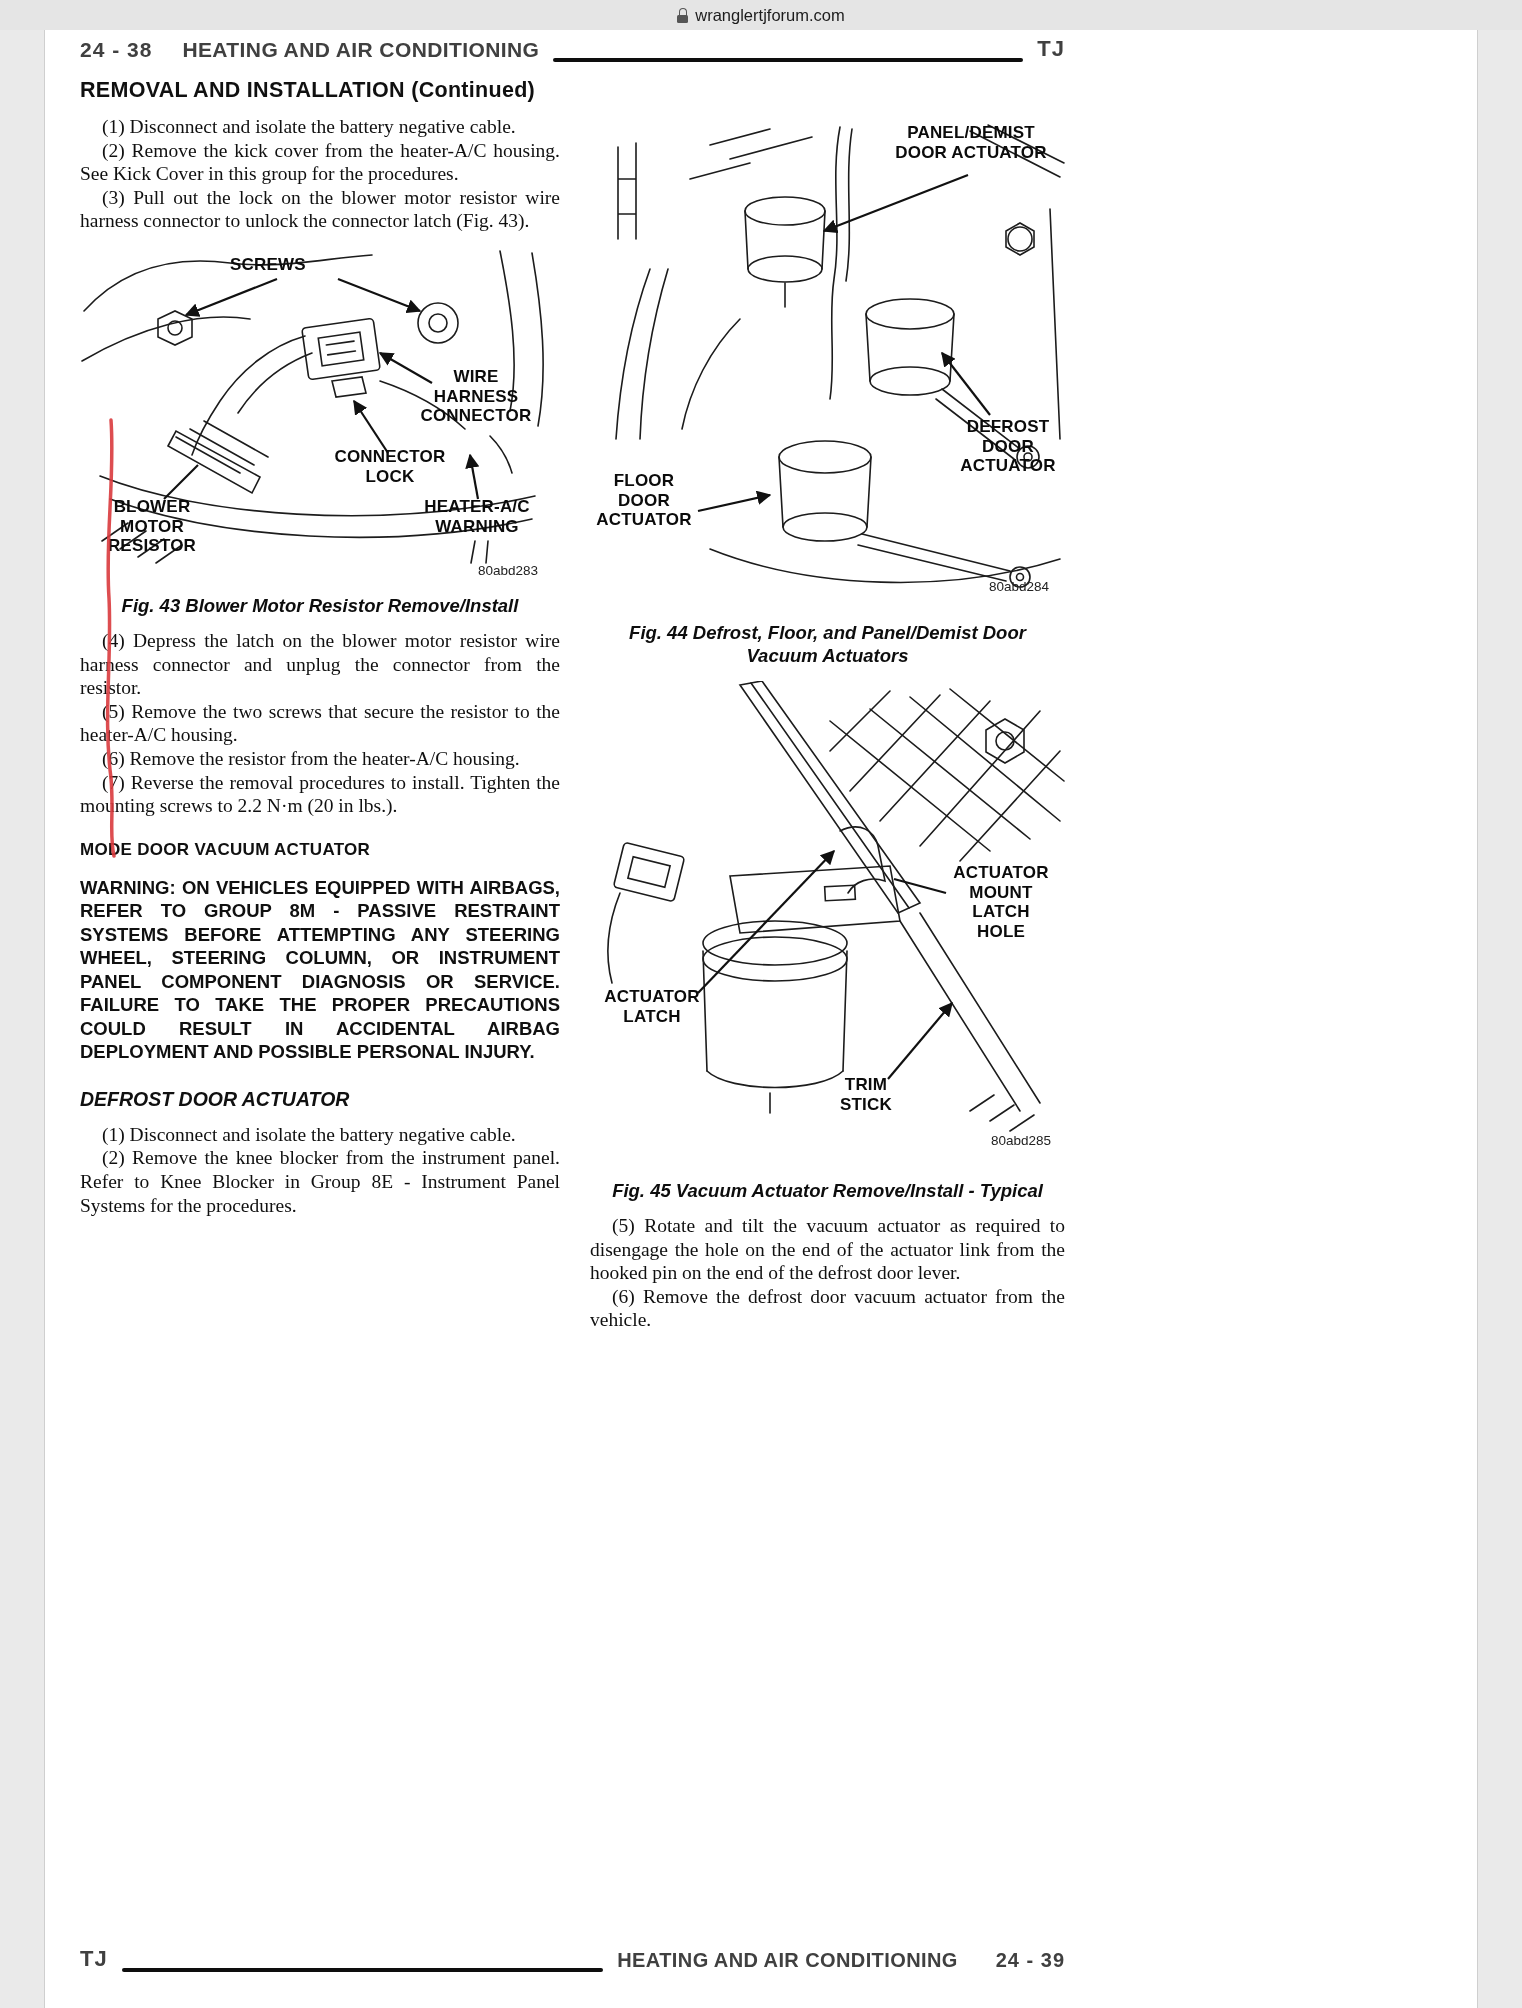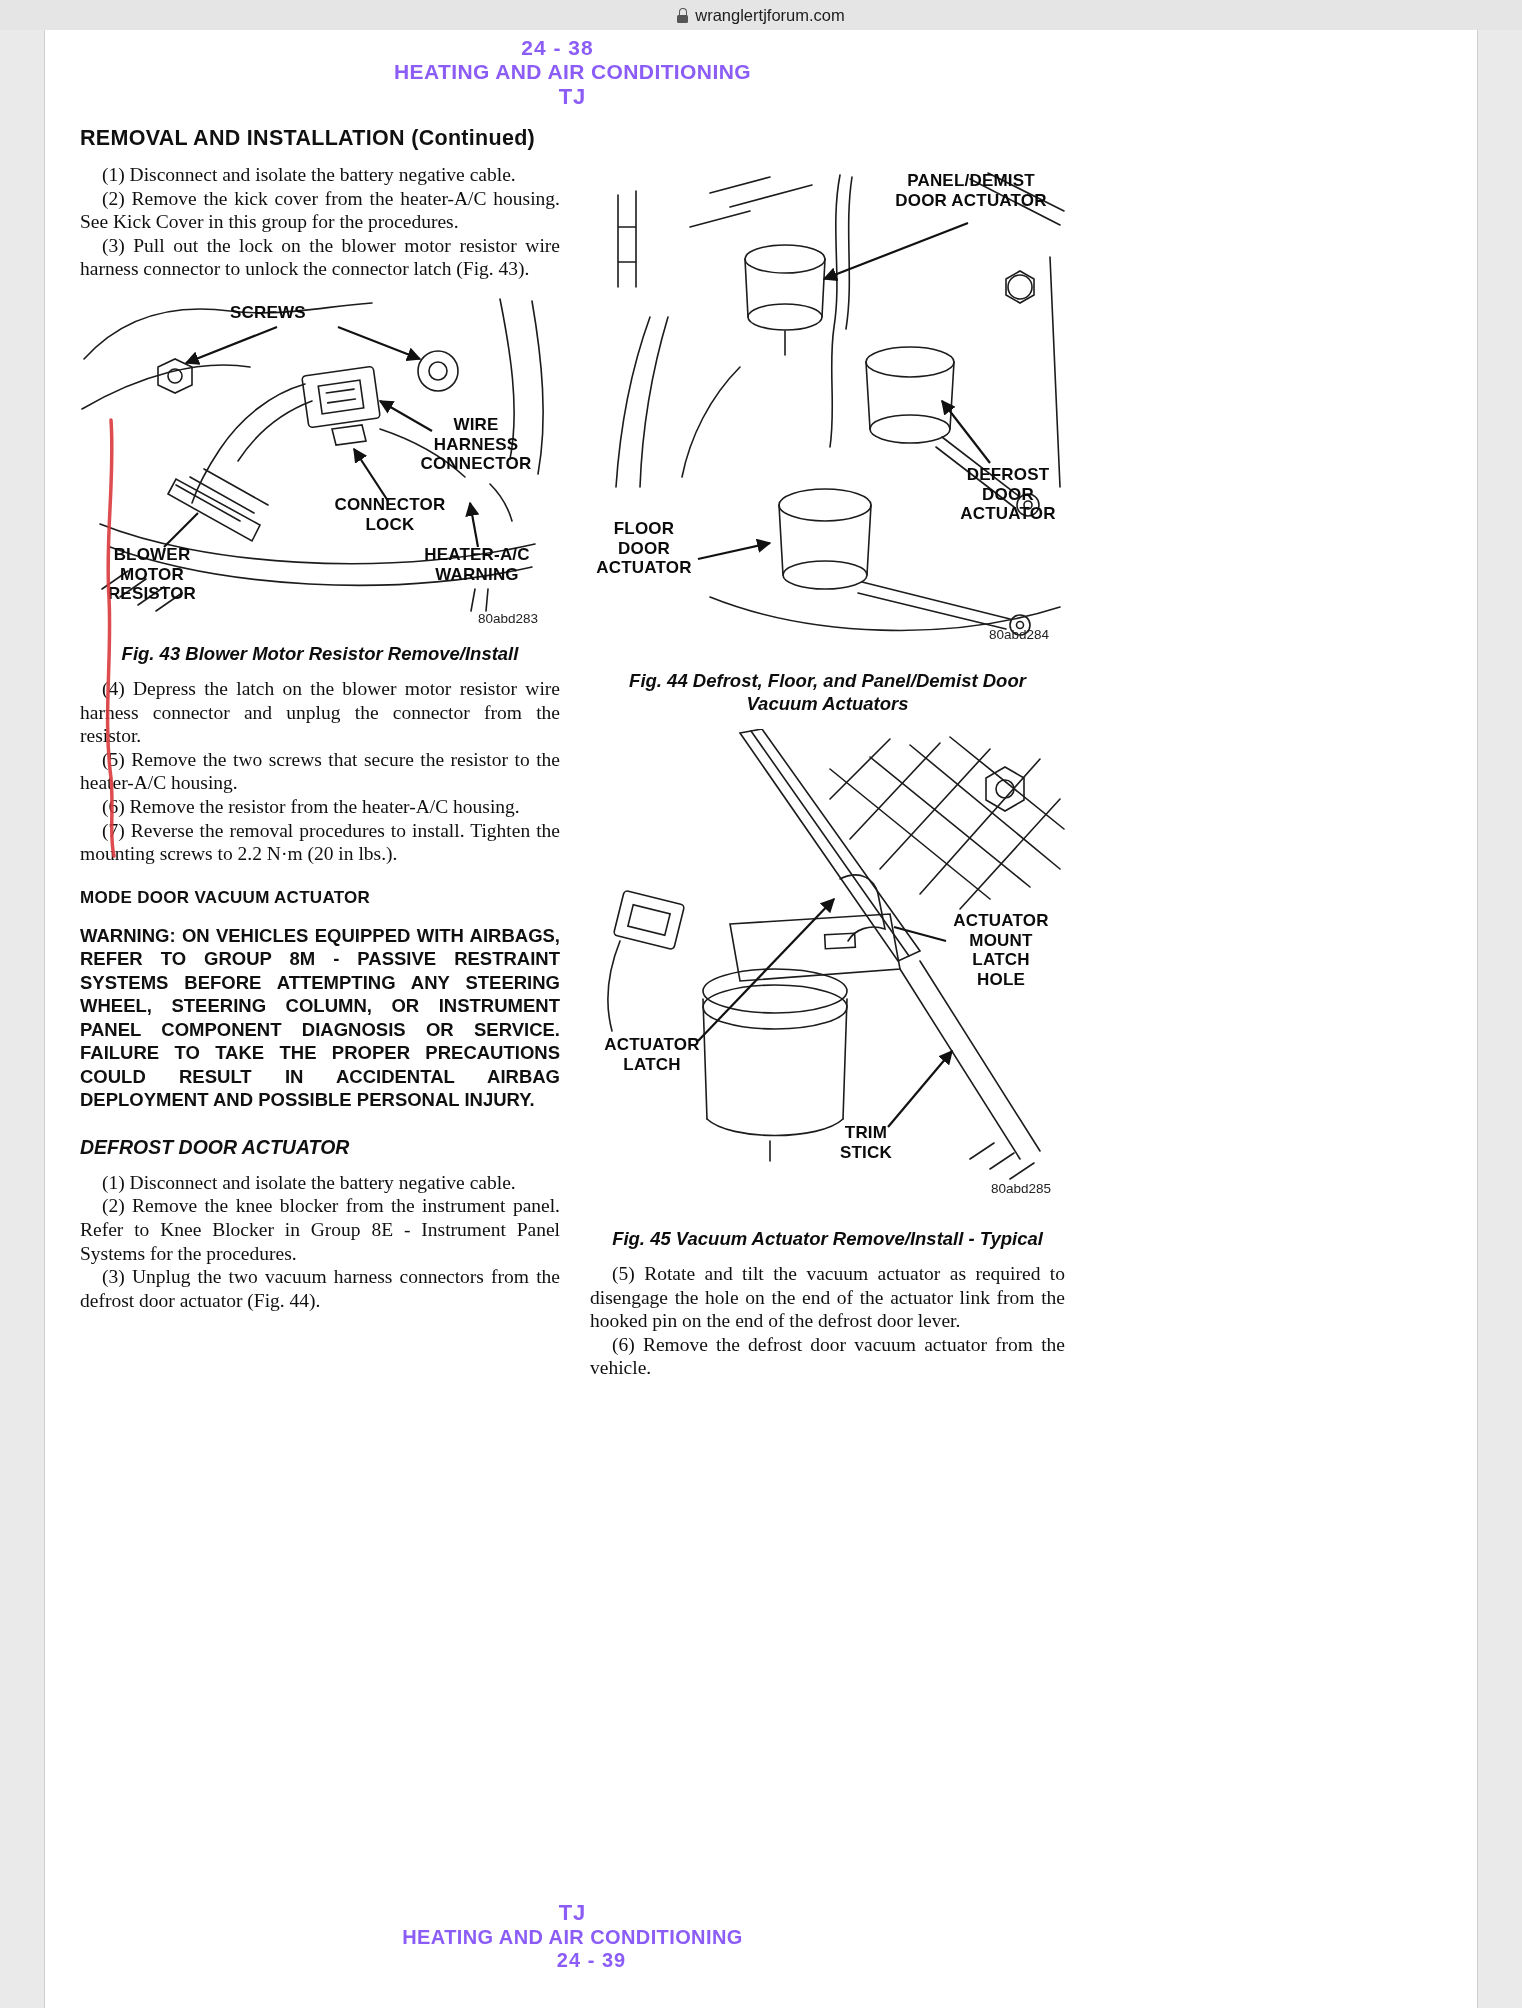--- a/index.html
+++ b/index.html
@@ -30,22 +30,22 @@
   
   .viewport { display: flex; height: 1978px; }
   .edge { width: 45px; background: #eaeaea; }
   .edge.left  { border-right: 1px solid #cfcfcf; }
   .edge.right { border-left: 1px solid #cfcfcf; }
   .page { flex: 1; position: relative; background: #ffffff; overflow: hidden; }
   .page-inner { margin: 6px 0 0 35px; width: 985px; }
 
   
   .running-header, .running-footer {
-    display: flex; align-items: center;
-    font-weight: bold; color: #8b5cf6; flex-direction: column;
+    display: flex; align-items: flex-end;
+    font-weight: bold; color: #404040;
   }
   .running-header { font-size: 21px; margin-top: 2px; }
   .running-header .pagenum { letter-spacing: 1px; margin-right: 30px; }
   .running-header .rh-title { letter-spacing: 0.4px; }
   .hrule { flex: 1; height: 4px; background: #0e0e0e; margin: 0 14px; border-radius: 2px; }
   .running-header .model, .running-footer .model { letter-spacing: 1px; font-size: 22px; }
   .running-footer { position: absolute; left: 35px; bottom: 36px; width: 985px; font-size: 20px; }
   .running-footer .rf-title { letter-spacing: 0.4px; }
   .running-footer .pagenum { letter-spacing: 1px; margin-left: 38px; }
 
@@ -202,21 +202,20 @@
           <p class="step">(7) Reverse the removal procedures to install. Tighten the mounting screws to 2.2 N·m (20 in lbs.).</p>
 
           <h2 class="sub-heading">MODE DOOR VACUUM ACTUATOR</h2>
 
           <p class="warning">WARNING: ON VEHICLES EQUIPPED WITH AIRBAGS, REFER TO GROUP 8M - PASSIVE RESTRAINT SYSTEMS BEFORE ATTEMPTING ANY STEERING WHEEL, STEERING COLUMN, OR INSTRUMENT PANEL COMPONENT DIAGNOSIS OR SERVICE. FAILURE TO TAKE THE PROPER PRECAUTIONS COULD RESULT IN ACCIDENTAL AIRBAG DEPLOYMENT AND POSSIBLE PERSONAL INJURY.</p>
 
           <h3 class="sub-heading-italic">DEFROST DOOR ACTUATOR</h3>
 
           <p class="step">(1) Disconnect and isolate the battery negative cable.</p>
           <p class="step">(2) Remove the knee blocker from the instrument panel. Refer to Knee Blocker in Group 8E - Instrument Panel Systems for the procedures.</p>
-          <p class="step">(3) Unplug the two vacuum harness connectors from the defrost door actuator (Fig. 44).</p>
         </div>
 
         <div class="col-right">
 
           <div class="fig fig44">
             <svg viewBox="0 0 475 490" width="475" height="490">
               <defs>
                 <marker id="m44" viewBox="0 0 10 10" refX="9" refY="5" markerWidth="6.5" markerHeight="6.5" orient="auto-start-reverse">
                   <path d="M0,0 L10,5 L0,10 z" fill="#111"></path>
                 </marker>

